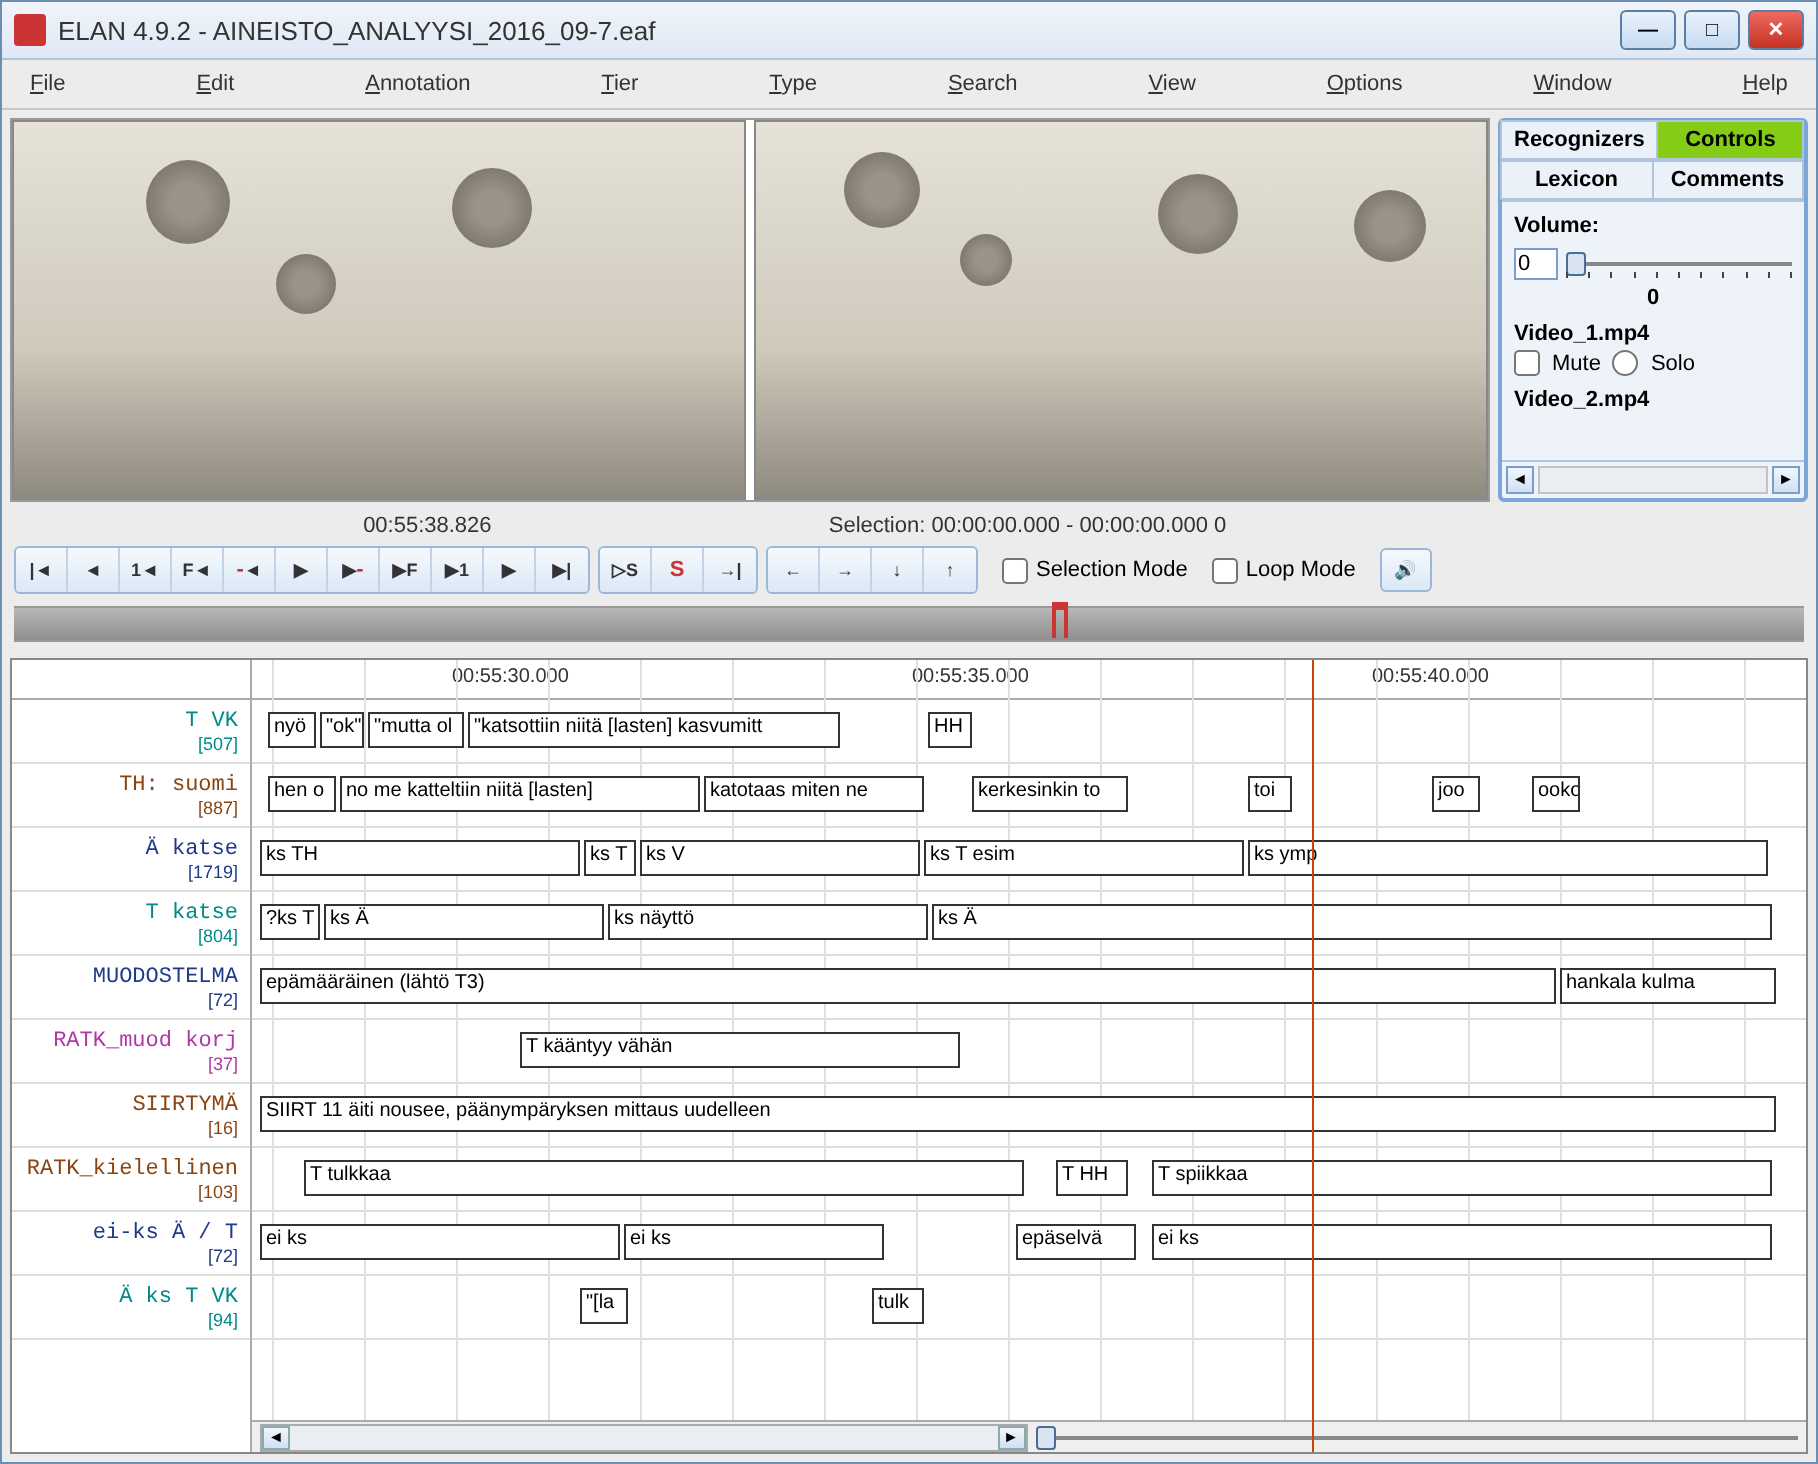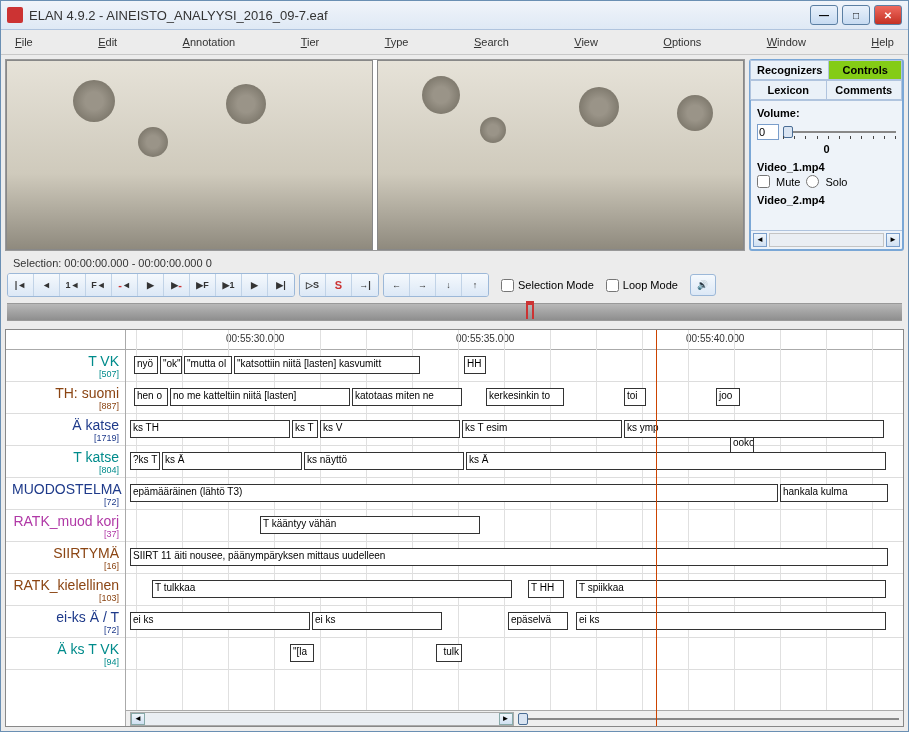--- a/index.html
+++ b/index.html
@@ -48,21 +48,21 @@
 .pbtn { width: 26px; height: 22px; background: linear-gradient(#f5f9fd,#dce8f6); border-right: 1px solid #c1d3e7; display: flex; align-items: center; justify-content: center; font-size: 9px; font-weight: bold; color: #333; }
 .pbtn:last-child { border-right: none; }
 .pbtn .red { color: #c33; }
 .modechk { display: flex; align-items: center; gap: 4px; margin-left: 8px; }
 .overview { height: 18px; border-top: 1px solid #999; border-bottom: 1px solid #999; margin: 4px 6px; background: linear-gradient(#b8b8b8,#8e8e8e); position: relative; }
 .ov-cursor { position: absolute; top: -3px; width: 8px; height: 18px; border-left: 2px solid #c33; border-right: 2px solid #c33; border-top: 4px solid #c33; }
 .annotarea { flex: 1; display: flex; border: 1px solid #888; margin: 4px; background: #fff; position: relative; overflow: hidden; }
 .tiernames { width: 120px; border-right: 1px solid #aaa; background: #fff; display: flex; flex-direction: column; }
 .ruler-gap { height: 20px; border-bottom: 1px solid #aaa; }
 .tiername { height: 32px; border-bottom: 1px solid #ddd; text-align: right; padding: 3px 6px; display: flex; flex-direction: column; justify-content: center; }
-.tiername .tn { font-size: 14px; }
+.tiername .tn { font-size: 11px; font-family: Liberation Mono, monospace; }
 .tiername .tc { font-size: 9px; }
 .c-cyan { color: #008b8b; }
 .c-brown { color: #8b4513; }
 .c-blue { color: #1e3a8a; }
 .c-violet { color: #b038a6; }
 .timeline { flex: 1; position: relative; overflow: hidden; }
 .ruler { height: 20px; border-bottom: 1px solid #aaa; position: relative; background: #fff; }
 .rlabel { position: absolute; top: 3px; font-size: 10px; color: #333; }
 .rtick { position: absolute; top: 0; bottom: 0; width: 1px; background: #e0e0e0; pointer-events: none; z-index: 0; }
 .playhead { position: absolute; top: 0; bottom: 0; width: 1px; background: #c40; z-index: 4; }
@@ -165,20 +165,21 @@
       </div>
       <div class="rp-scroll">
         <div class="scrollbtn-sm">◄</div>
         <div class="hscroll-sm"></div>
         <div class="scrollbtn-sm">►</div>
       </div>
     </div>
   </div>
 
   <div class="timerow">
+    <div class="t1">00:55:38.826</div>
     <div class="t2">Selection: 00:00:00.000 - 00:00:00.000  0</div>
   </div>
 
   <div class="btnbar">
     <div class="btngroup">
       <div class="pbtn">|◄</div>
       <div class="pbtn">◄</div>
       <div class="pbtn">1◄</div>
       <div class="pbtn">F◄</div>
       <div class="pbtn"><span class="red">-</span>◄</div>
@@ -275,21 +276,21 @@
             <div class="ann" style="left: 108px; width: 186px;">"katsottiin niitä [lasten] kasvumitt</div>
             <div class="ann" style="left: 338px; width: 22px;">HH</div>
           </div>
           <div class="tier">
             <div class="ann" style="left: 8px; width: 34px;">hen o</div>
             <div class="ann" style="left: 44px; width: 180px;">no me katteltiin niitä [lasten]</div>
             <div class="ann" style="left: 226px; width: 110px;">katotaas miten ne</div>
             <div class="ann" style="left: 360px; width: 78px;">kerkesinkin to</div>
             <div class="ann" style="left: 498px; width: 22px;">toi</div>
             <div class="ann" style="left: 590px; width: 24px;">joo</div>
-            <div class="ann" style="left: 604px; width: 24px; margin-top: 47px;">ooko</div>
+            <div class="ann" style="left: 640px; width: 24px;">ooko</div>
           </div>
           <div class="tier">
             <div class="ann" style="left: 4px; width: 160px;">ks TH</div>
             <div class="ann" style="left: 166px; width: 26px;">ks T</div>
             <div class="ann" style="left: 194px; width: 140px;">ks V</div>
             <div class="ann" style="left: 336px; width: 160px;">ks T esim</div>
             <div class="ann" style="left: 498px; width: 260px;">ks ymp</div>
           </div>
           <div class="tier">
             <div class="ann" style="left: 4px; width: 30px;">?ks T</div>
@@ -313,21 +314,21 @@
             <div class="ann" style="left: 450px; width: 310px;">T spiikkaa</div>
           </div>
           <div class="tier">
             <div class="ann" style="left: 4px; width: 180px;">ei ks</div>
             <div class="ann" style="left: 186px; width: 130px;">ei ks</div>
             <div class="ann" style="left: 382px; width: 60px;">epäselvä</div>
             <div class="ann" style="left: 450px; width: 310px;">ei ks</div>
           </div>
           <div class="tier">
             <div class="ann" style="left: 164px; width: 24px;">"[la</div>
-            <div class="ann" style="left: 310px; width: 26px; text-align: right;">tulk</div>
+            <div class="ann" style="left: 310px; width: 26px;">tulk</div>
           </div>
         </div>
       <div class="playhead" style="left:530px"></div>
       <div class="foot">
         <div class="hscroll">
           <div class="btn l">◄</div>
           <div class="btn r">►</div>
         </div>
         <div class="slider zoom">
           <div class="track"></div>

